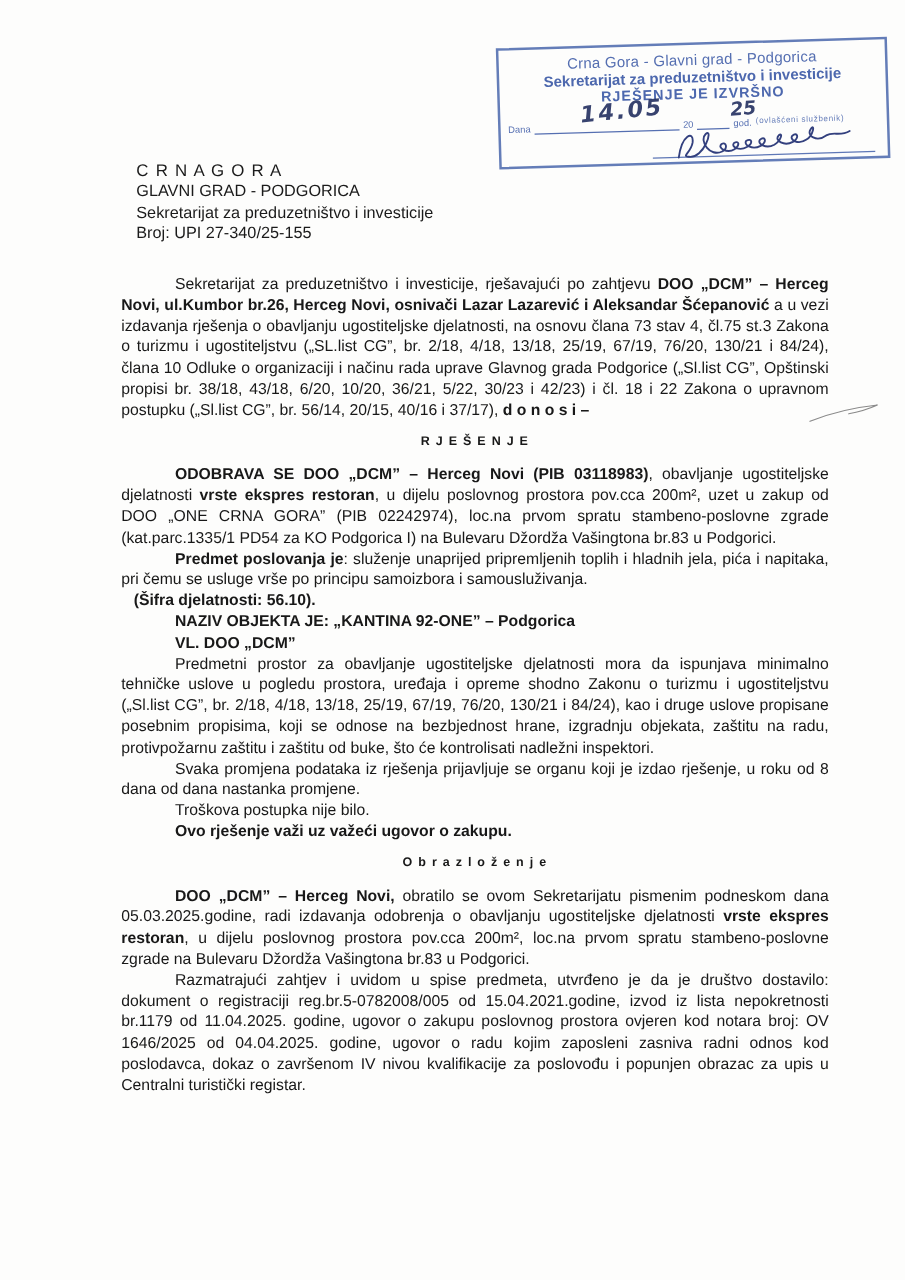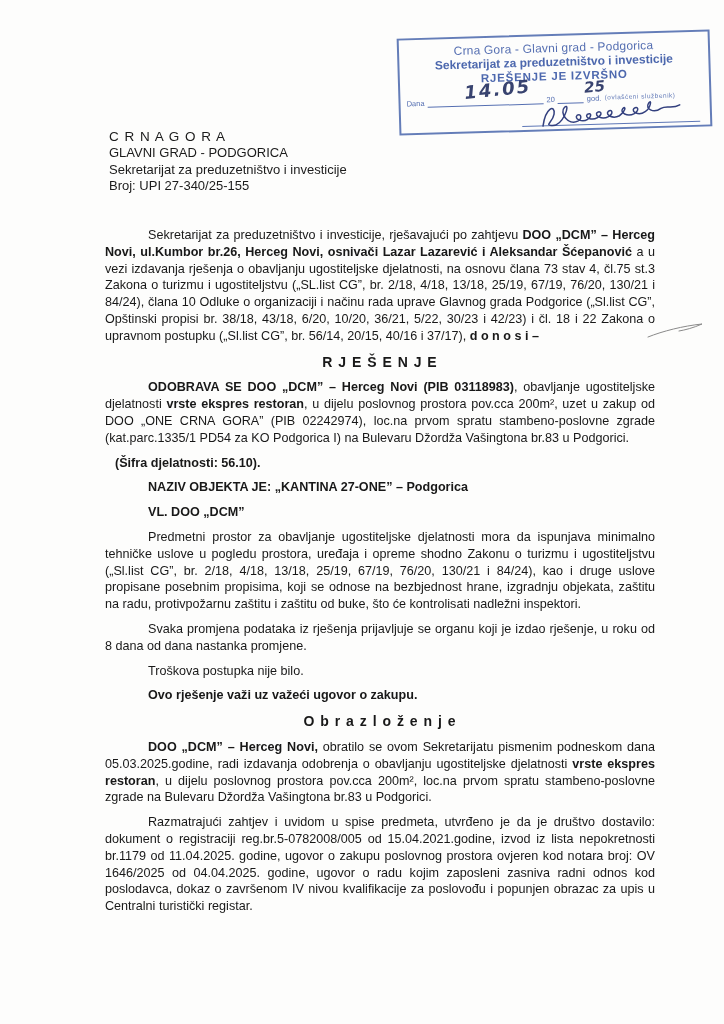--- a/index.html
+++ b/index.html
@@ -35,27 +35,27 @@
 
   
   .letterhead { position:absolute; left:97px; top:129px; font-size:13px; line-height:16.4px;margin-left:12px; }
   .letterhead .country { font-size:13.5px; letter-spacing:1px; }
 
   
   .doc-body {
     position:absolute; left:97px; top:219px; width:566px;
     font-size:12.6px; line-height:16.8px; text-align:justify; color:#181818;
   }
-  .doc-body p { margin:8px; }
+  .doc-body p { margin:0; }
   .indent { text-indent:43px; }
   .small-indent { text-indent:10px; text-align:left; }
   .left { text-align:left; }
   b { font-weight:bold;text-align:center; }
   .decision-title, .section-title {
-    text-align:center; font-size:14px; font-weight:bold;
+    text-align:center; font-size:10px; font-weight:bold;
     margin:9px 0; letter-spacing:1px;
   }
   .naziv-block { margin-top:13px; }
   .mt { margin-top:13px; }
   .pen-mark { position:absolute; left:645px; top:320px; }
 </style>
 </head>
 <body>
 
 <div class="page">
@@ -92,23 +92,24 @@
   </svg>
 
   <div class="doc-body">
 
     <p class="indent"><span>Sekretarijat za preduzetništvo i investicije, rješavajući po zahtjevu </span><b>DOO „DCM” – Herceg Novi, ul.Kumbor br.26, Herceg Novi, osnivači Lazar Lazarević i Aleksandar Šćepanović</b><span> a u vezi izdavanja rješenja o obavljanju ugostiteljske djelatnosti, na osnovu člana 73 stav 4, čl.75 st.3 Zakona o turizmu i ugostiteljstvu („SL.list CG”, br. 2/18, 4/18, 13/18, 25/19, 67/19, 76/20, 130/21 i 84/24), člana 10 Odluke o organizaciji i načinu rada uprave Glavnog grada Podgorice („Sl.list CG”, Opštinski propisi br. 38/18, 43/18, 6/20, 10/20, 36/21, 5/22, 30/23 i 42/23) i čl. 18 i 22 Zakona o upravnom postupku („Sl.list CG”, br. 56/14, 20/15, 40/16 i 37/17), </span><b>d o n o s i –</b></p>
 
     <div class="decision-title">R J E Š E N J E</div>
 
     <p class="indent"><b>ODOBRAVA SE DOO „DCM” – Herceg Novi (PIB 03118983)</b><span>, obavljanje ugostiteljske djelatnosti </span><b>vrste ekspres restoran</b><span>, u dijelu poslovnog prostora pov.cca 200m², uzet u zakup od DOO „ONE CRNA GORA” (PIB 02242974), loc.na prvom spratu stambeno-poslovne zgrade (kat.parc.1335/1 PD54 za KO Podgorica I) na Bulevaru Džordža Vašingtona br.83 u Podgorici.</span></p>
 
+    <p class="indent mt"><b>Predmet poslovanja je</b><span>: služenje unaprijed pripremljenih toplih i hladnih jela, pića i napitaka, pri čemu se usluge vrše po principu samoizbora i samousluživanja.</span></p>
     <p class="small-indent"><b>(Šifra djelatnosti: 56.10).</b></p>
 
-    <p class="indent left naziv-block"><b>NAZIV OBJEKTA JE: „KANTINA 27-ONE” – Podgorica</b></p>
+    <p class="indent left naziv-block"><b>NAZIV OBJEKTA JE: „KANTINA 92-ONE” – Podgorica</b></p>
     <p class="indent left"><b>VL. DOO „DCM”</b></p>
 
     <p class="indent mt">Predmetni prostor za obavljanje ugostiteljske djelatnosti mora da ispunjava minimalno tehničke uslove u pogledu prostora, uređaja i opreme shodno Zakonu o turizmu i ugostiteljstvu („Sl.list CG”, br. 2/18, 4/18, 13/18, 25/19, 67/19, 76/20, 130/21 i 84/24), kao i druge uslove propisane posebnim propisima, koji se odnose na bezbjednost hrane, izgradnju objekata, zaštitu na radu, protivpožarnu zaštitu i zaštitu od buke, što će kontrolisati nadležni inspektori.</p>
     <p class="indent">Svaka promjena podataka iz rješenja prijavljuje se organu koji je izdao rješenje, u roku od 8 dana od dana nastanka promjene.</p>
     <p class="indent left">Troškova postupka nije bilo.</p>
     <p class="indent left"><b>Ovo rješenje važi uz važeći ugovor o zakupu.</b></p>
 
     <div class="section-title">O b r a z l o ž e n j e</div>
 
     <p class="indent"><b>DOO „DCM” – Herceg Novi,</b><span> obratilo se ovom Sekretarijatu pismenim podneskom dana 05.03.2025.godine, radi izdavanja odobrenja o obavljanju ugostiteljske djelatnosti </span><b>vrste ekspres restoran</b><span>, u dijelu poslovnog prostora pov.cca 200m², loc.na prvom spratu stambeno-poslovne zgrade na Bulevaru Džordža Vašingtona br.83 u Podgorici.</span></p>

